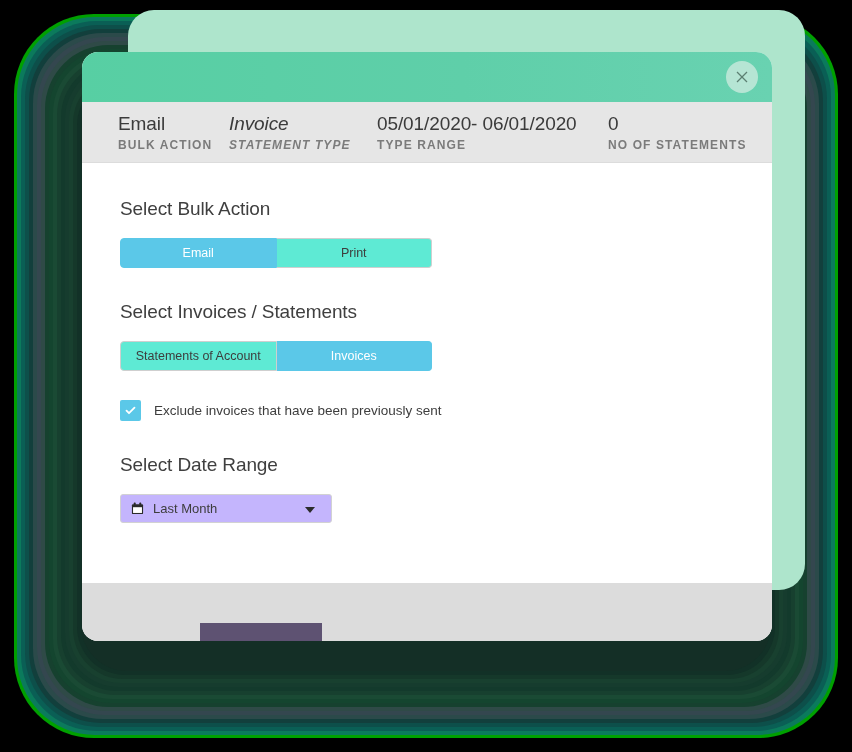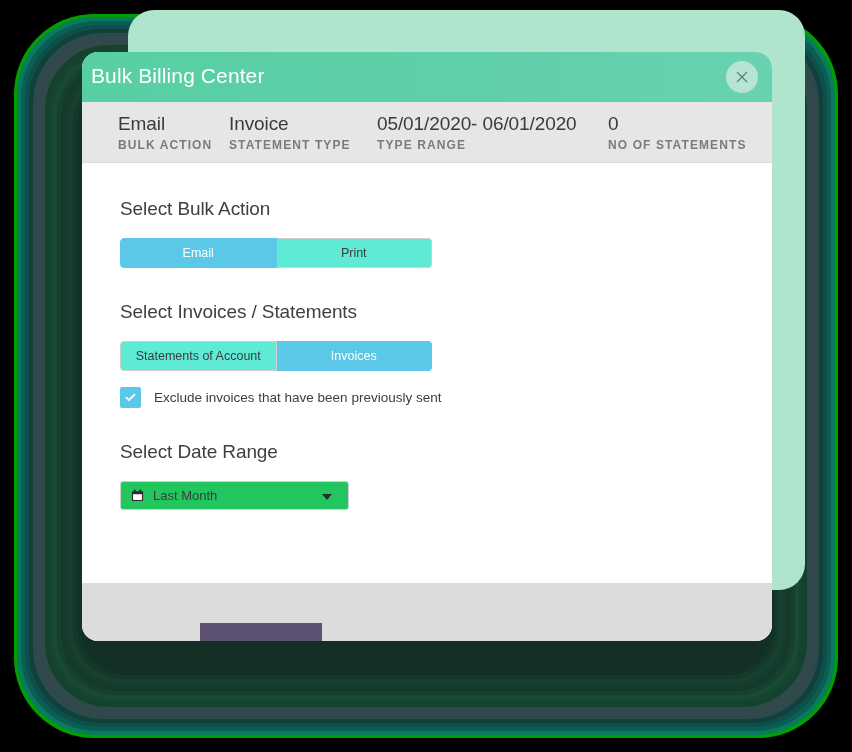--- a/index.html
+++ b/index.html
@@ -84,21 +84,21 @@
   .summary-bar {
     height: 61px;
     background: #e6e6e6;
     display: flex;
     align-items: center;
     padding-left: 36px;
     border-bottom: 1px solid #dcdcdc;
   }
   .summary-item { position: relative; }
   .summary-item.c0 { width: 111px; }
-  .summary-item.c1 { width: 148px; }
+  .summary-item.c1 { width: 148px; font-style: italic; }
   .summary-item.c2 { width: 231px; }
   .summary-item.c3 { width: 160px; }
 
   .summary-value {
     font-size: 19px;
     color: #3b3b3b;
     font-weight: 400;
     line-height: 22px;
     letter-spacing: -0.1px;
   }
@@ -153,21 +153,21 @@
   }
   .toggle-seg.active {
     background: #5bc8e8;
     border-color: #5bc8e8;
     color: #ffffff;
   }
 
   .checkbox-row {
     display: flex;
     align-items: center;
-    margin-top: 16px;
+    margin-top: 29px;
   }
   .checkbox {
     width: 21px;
     height: 21px;
     background: #5bc8e8;
     border-radius: 2px;
     display: flex;
     align-items: center;
     justify-content: center;
     cursor: pointer;
@@ -176,26 +176,26 @@
   .checkbox-label {
     margin-left: 13px;
     font-size: 13.5px;
     color: #3d3d3d;
   }
 
   .section-spacer { margin-top: 33px; }
 
   .select-box {
     position: relative;
-    width: 229px;
+    width: 212px;
     height: 29px;
     margin-top: 18px;
     border: 1px solid #d2d2d2;
     border-radius: 3px;
-    background: #22c55e;
+    background: #c4b5fd;
     display: flex;
     align-items: center;
     padding: 0 10px;
     cursor: pointer;
   }
   .select-value {
     margin-left: 9px;
     font-size: 13px;
     color: #3d3d3d;
   }
@@ -255,21 +255,20 @@
       <div class="ring" style="inset: 73px; background: rgb(21, 56, 42); border-radius: 50px;"></div>
       <div class="ring" style="inset: 77px; background: rgb(18, 49, 39); border-radius: 48px;"></div>
       <div class="ring" style="inset: 81px; background: rgb(20, 47, 38); border-radius: 46px;"></div>
     </div>
 
   <div class="mint-panel"></div>
 
   <div class="dialog">
 
     <div class="dialog-header">
-      <div class="dialog-title">Bulk Billing Center</div>
       <button class="close-button">
         <svg class="close-icon" width="14" height="14" viewBox="0 0 14 14">
           <line x1="2" y1="2" x2="12" y2="12" stroke="#5c7f72" stroke-width="1.3"></line>
           <line x1="12" y1="2" x2="2" y2="12" stroke="#5c7f72" stroke-width="1.3"></line>
         </svg>
       </button>
     </div>
 
     <div class="summary-bar">
       <div class="summary-item c0">

